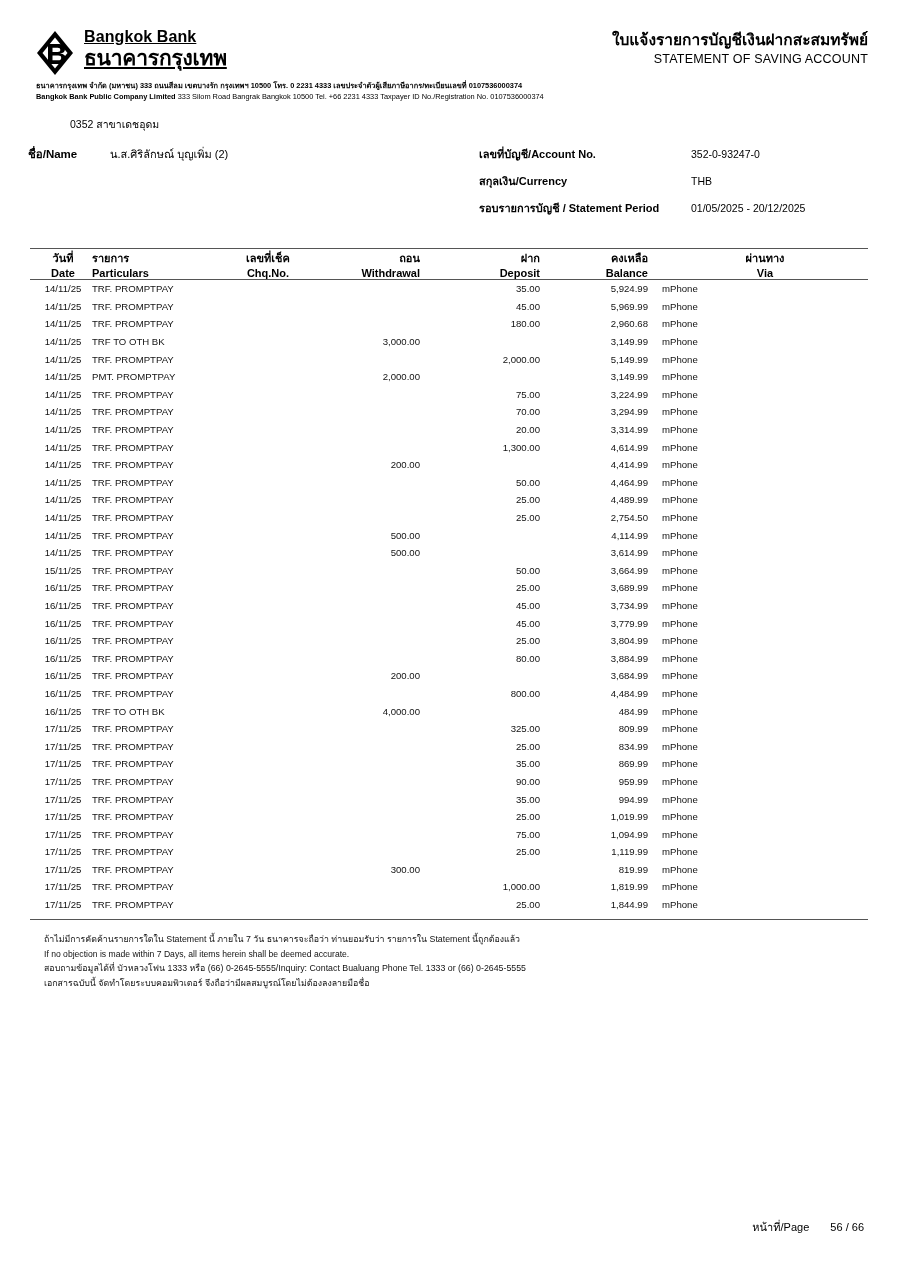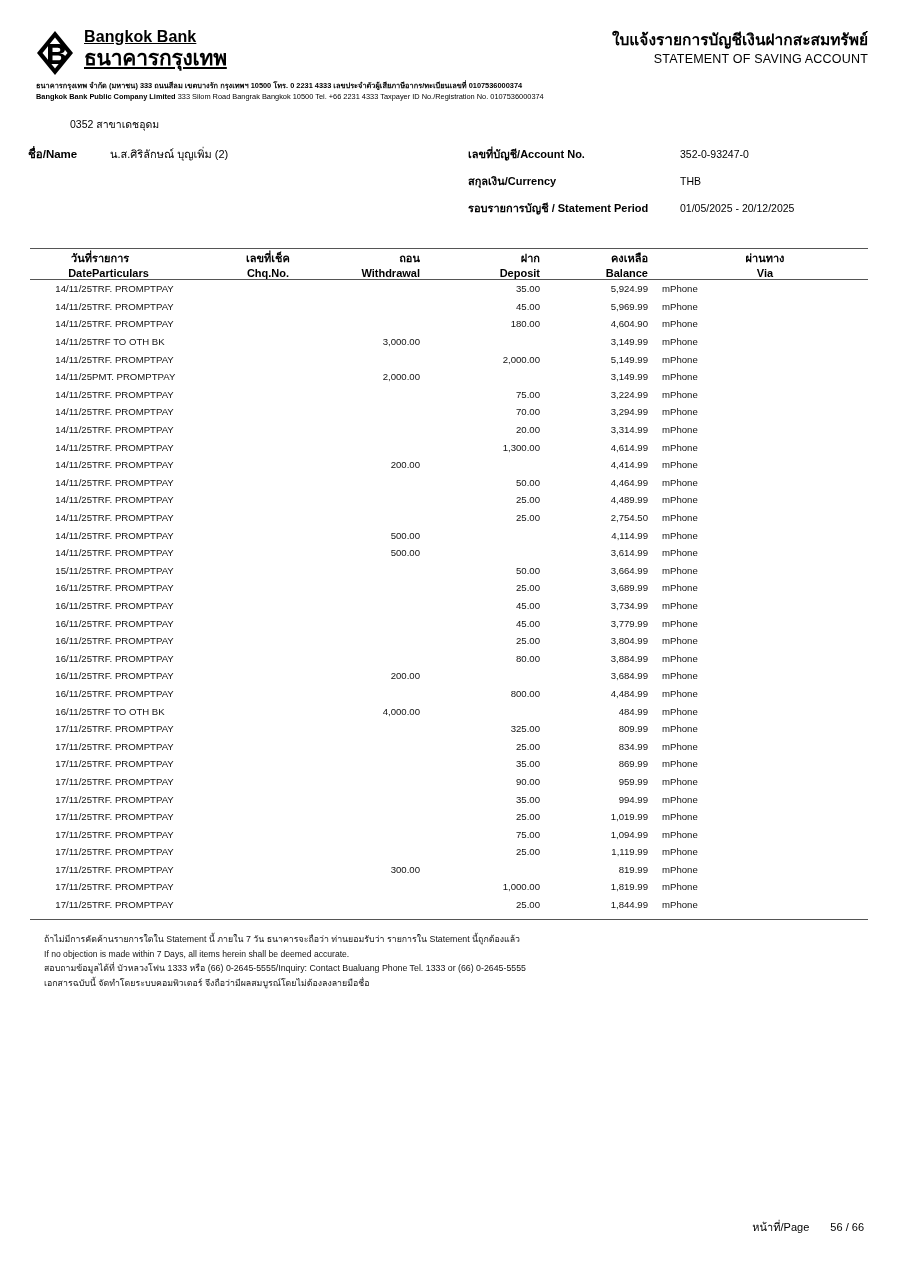--- a/index.html
+++ b/index.html
@@ -93,20 +93,21 @@
   
   .info {
     position: relative;
     padding: 12px 36px 0 28px;
     font-size: 11px;
   }
   .info-row {
     display: flex;
     align-items: center;
     margin-bottom: 9px;
+    gap: 11px;
   }
   .info-left {
     width: 440px;
     display: flex;
     align-items: baseline;
   }
   .info-left .lbl {
     font-size: 11.5px;
     font-weight: bold;
     width: 82px;
@@ -154,21 +155,21 @@
     border-top: 1px solid #555;
     height: 0;
     padding: 0;
   }
   table.txn tbody td {
     font-size: 9.6px;
     padding: 3.3px 0;
     color: #111;
     white-space: nowrap;
   }
-  .c-date   { width: 58px;  text-align: right;  padding-left: 4px !important; }
+  .c-date   { width: 58px;  text-align: center;  padding-left: 4px !important; }
   .c-part   { width: 128px; text-align: left; }
   .c-chq    { width: 96px;  text-align: center; }
   .c-wd     { width: 104px; text-align: right; padding-right: 16px !important; }
   .c-dep    { width: 104px; text-align: right; padding-right: 16px !important; }
   .c-bal    { width: 92px;  text-align: right; }
   .c-via    { width: auto;  text-align: left; padding-left: 14px !important; }
 
   .bottom-rule {
     border-top: 1px solid #555;
     margin: 6px 36px 0 30px;
@@ -312,21 +313,21 @@
             <td class="c-dep">45.00</td>
             <td class="c-bal">5,969.99</td>
             <td class="c-via">mPhone</td>
           </tr>
           <tr>
             <td class="c-date">14/11/25</td>
             <td class="c-part">TRF. PROMPTPAY</td>
             <td class="c-chq"></td>
             <td class="c-wd"></td>
             <td class="c-dep">180.00</td>
-            <td class="c-bal">4,604.90</td>
+            <td class="c-bal">2,960.68</td>
             <td class="c-via">mPhone</td>
           </tr>
           <tr>
             <td class="c-date">14/11/25</td>
             <td class="c-part">TRF TO OTH BK</td>
             <td class="c-chq"></td>
             <td class="c-wd">3,000.00</td>
             <td class="c-dep"></td>
             <td class="c-bal">3,149.99</td>
             <td class="c-via">mPhone</td>

